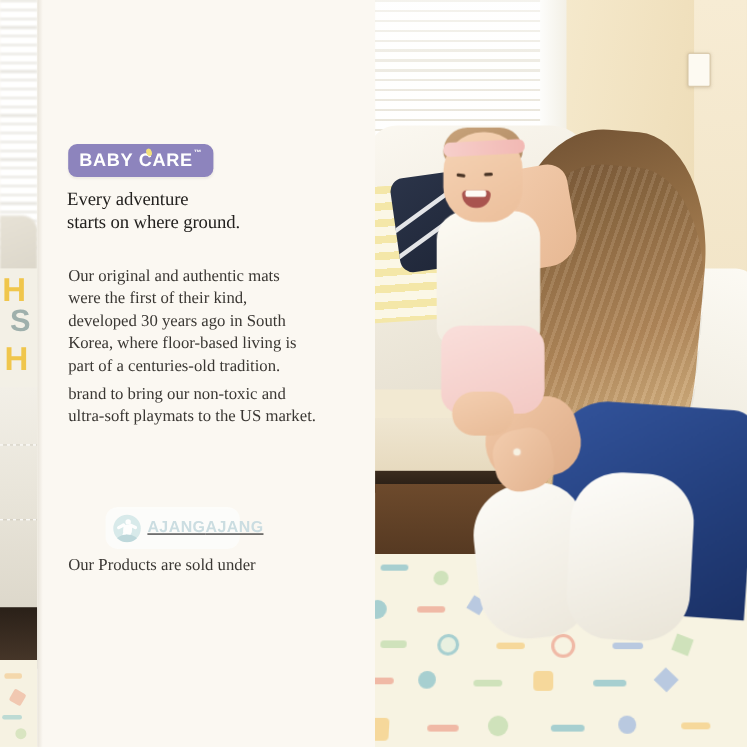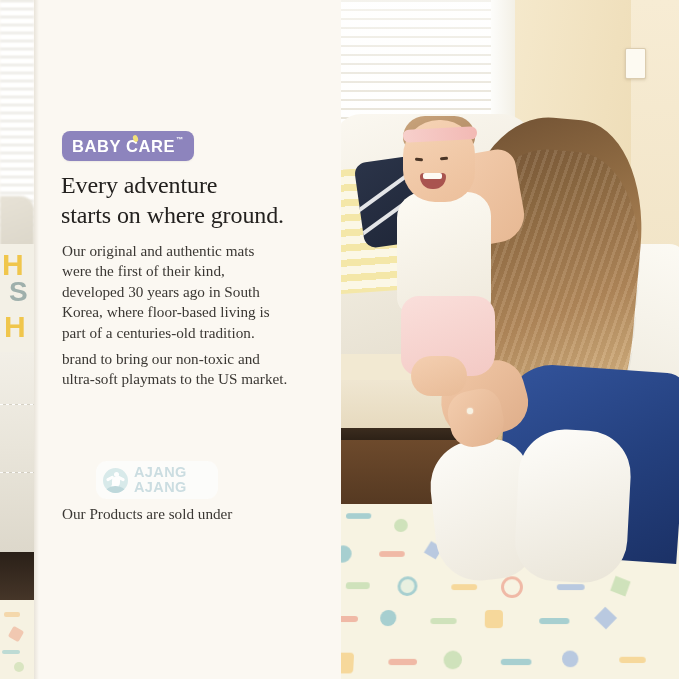--- a/index.html
+++ b/index.html
@@ -113,21 +113,21 @@
   .tm {
     font-family:"Liberation Sans", sans-serif;
     font-size:7px; color:#ffffff; font-weight:700;
     margin-left:1px; align-self:flex-start; margin-top:5px;
   }
 
   
   .headline {
     position:absolute; left:27px; top:170px; width:268px;
     font-family:"Liberation Serif", serif;
-    font-size:24px; line-height:1.255;
+    font-size:17px; line-height:1.255;
     color:#23211f; font-weight:400;
     letter-spacing:-0.1px;
   }
   .headline span { display:block; }
 
   
   .para {
     position:absolute; left:28px; width:262px;
     font-family:"Liberation Serif", serif;
     font-size:15.2px; line-height:1.345;
@@ -186,22 +186,23 @@
     background:#ffffff; transform:rotate(-16deg);
   }
   .ajang-badge .fig-base {
     position:absolute; left:2px; bottom:0;
     width:21px; height:7px;
     border-radius:50% 50% 0 0 / 100% 100% 0 0;
     background:#b9d6da;
   }
   .ajang-words {
     margin-left:6px;
-    display:flex; flex-direction:column; justify-content:flex-start;
+    display:flex; flex-direction:row; justify-content:flex-start;
     line-height:1.03;
+    text-decoration:underline;
   }
   .ajang-words span {
     font-family:"Liberation Sans", sans-serif;
     font-weight:700; font-size:14.5px;
     letter-spacing:.4px;
     color:#c7dbe0;
   }
 
   
   .photo {

